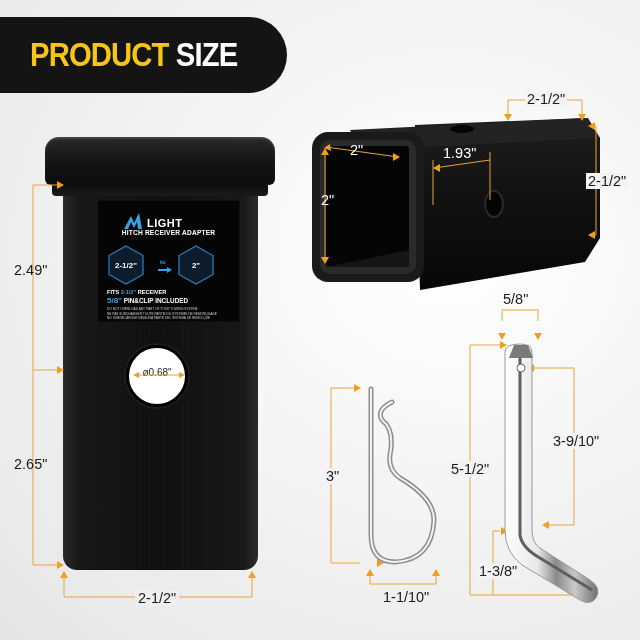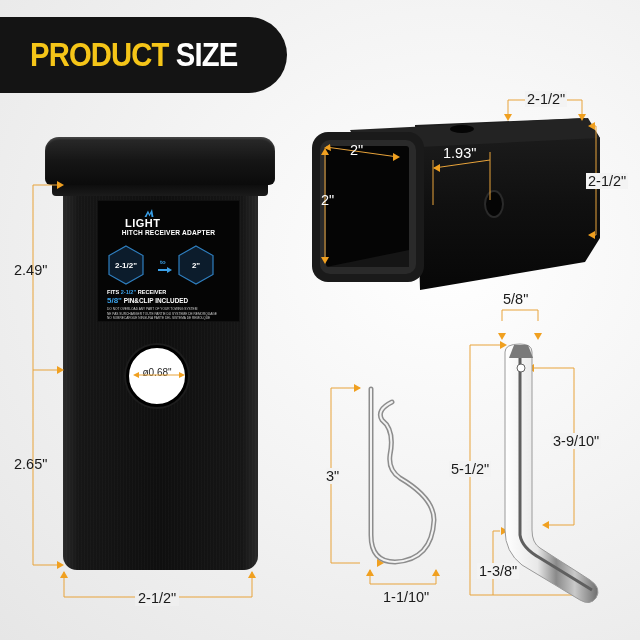--- a/index.html
+++ b/index.html
@@ -49,21 +49,21 @@
       position: absolute; left: 63px; top: 186px; width: 195px; height: 384px;
       background:
         repeating-linear-gradient(90deg, rgba(255,255,255,0.02) 0 1px, rgba(0,0,0,0) 1px 3px),
         linear-gradient(90deg, #2a2a2a 0%, #161616 8%, #0f0f0f 50%, #161616 92%, #2a2a2a 100%);
       border-radius: 2px 2px 14px 14px;
     }
     .label-card {
       position: absolute; left: 97px; top: 200px; width: 143px; height: 122px;
       background: #050505; border: 1px solid #111;
     }
-    .brand-row { position: absolute; left: 26px; top: 8px; height: 20px; display: flex; align-items: flex-end; flex-direction: column; }
+    .brand-row { position: absolute; left: 26px; top: 8px; height: 20px; display: flex; align-items: flex-end; }
     .brand-logo { width: 22px; height: 16px; }
     .brand-text { color: #fff; font-weight: bold; font-size: 11px; letter-spacing: 0.5px; margin-left: 1px; font-family: "Liberation Sans", sans-serif; }
     .label-subtitle {
       position: absolute; left: 0; width: 100%; top: 28px; text-align: center;
       color: #fff; font-weight: bold; font-size: 6.6px; letter-spacing: 0.2px;
     }
     .hex {
       position: absolute; width: 36px; height: 40px;
     }
     .hex-text {

